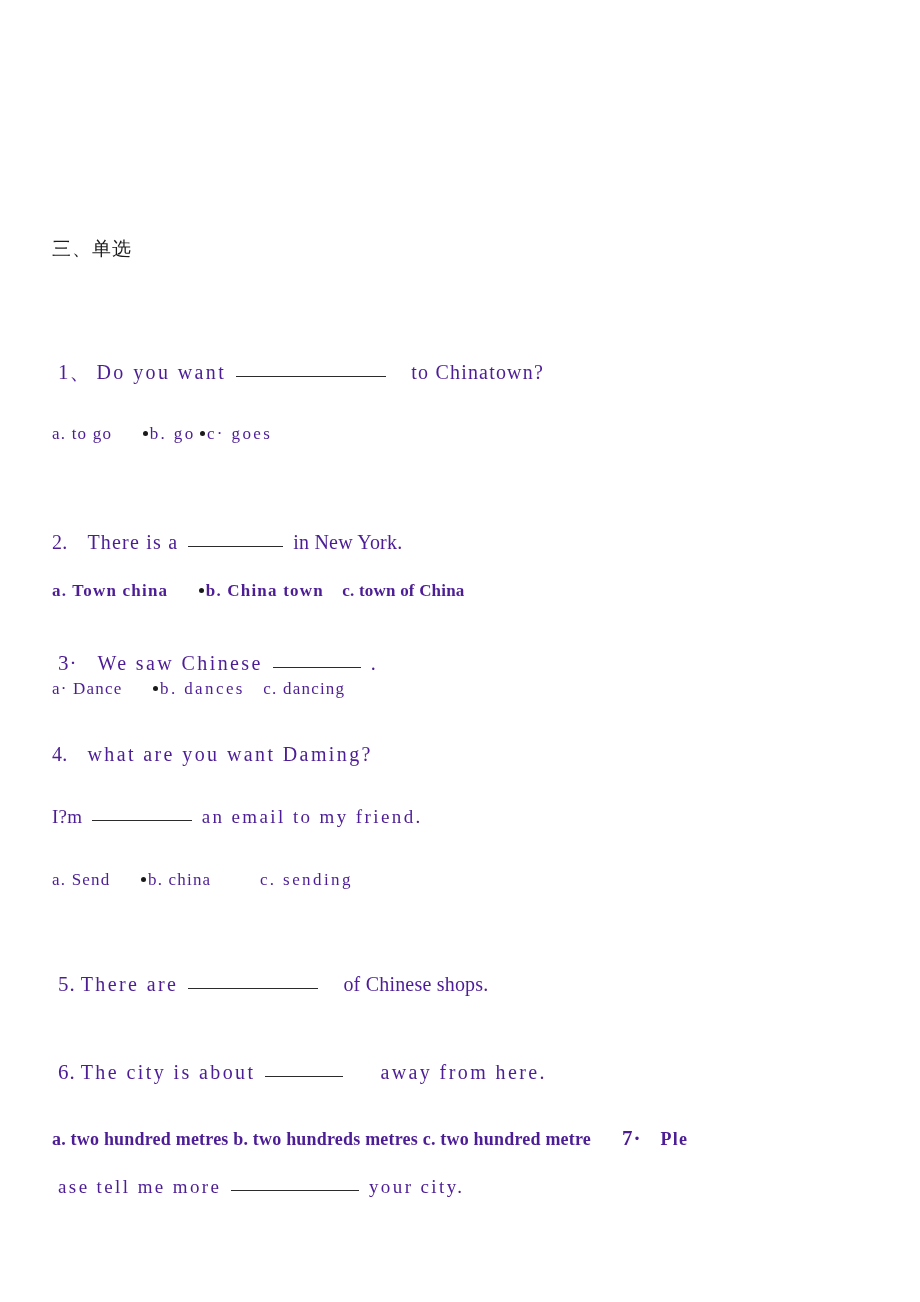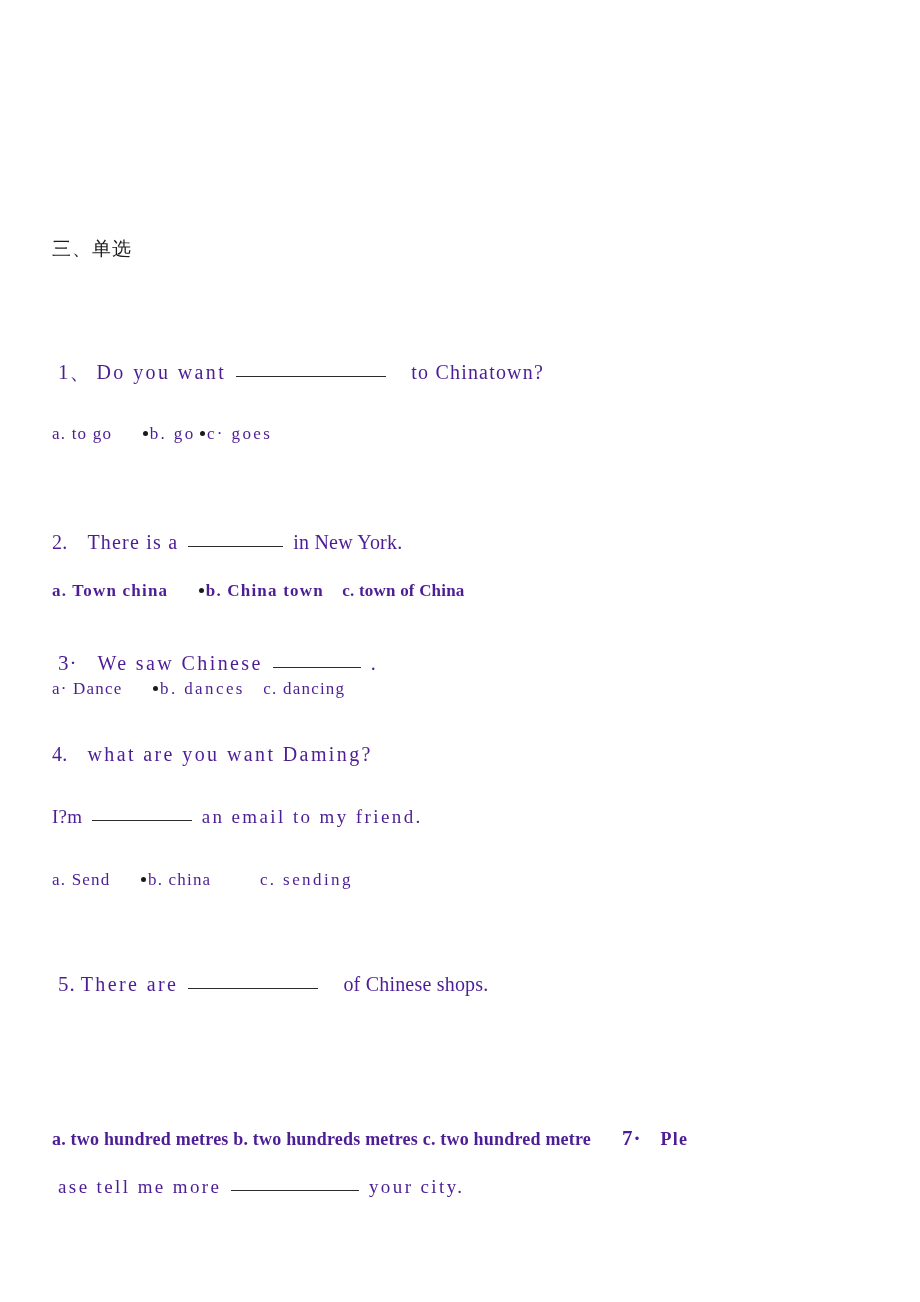--- a/index.html
+++ b/index.html
@@ -178,20 +178,27 @@
 
   <div class="line q" style="top:928px;margin-top:44px;">
     <span class="num sp1">5.</span>
     <span class="sp2">There are</span>
     <span class="blank w130"></span>
     <span class="gap-s"></span>
     <span class="sp0">of Chinese  shops.</span>
   </div>
 
 
+  <div class="line q" style="top:1060px;">
+    <span class="num sp1">6.</span>
+    <span class="sp2">The city  is  about</span>
+    <span class="blank w78"></span>
+    <span class="gap-m"></span>
+    <span class="sp2">away from here.</span>
+  </div>
 
   <div class="line wide" style="top:1126px;font-weight:bold;">
     <span class="sp0">a. two hundred metres b. two hundreds metres c. two hundred  metre</span>
     <span class="gap-m"></span>
     <span class="num sp2">7·</span>
     <span class="gap-s"></span>
     <span class="sp1">Ple</span>
   </div>
 
   <div class="line sub" style="top:1176px;left:58px;">

